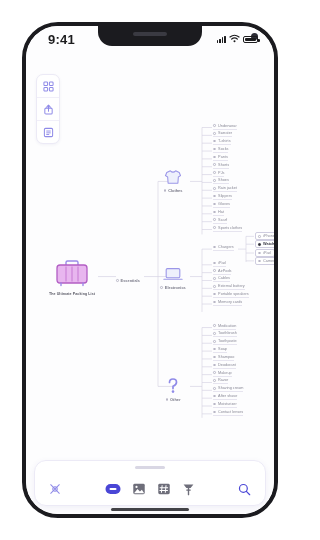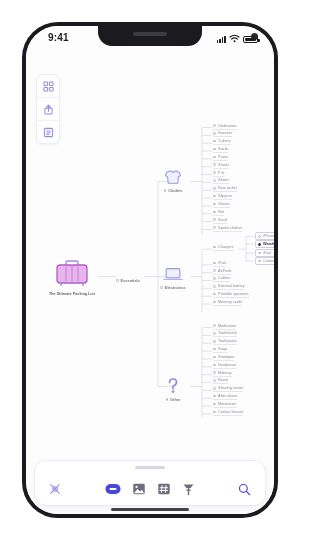--- a/index.html
+++ b/index.html
@@ -40,21 +40,21 @@
     width:7px;height:7px;border-radius:50%;
     background:#2c2c35;
   }
   
   #statusbar{
     position:absolute;left:0;top:0;width:100%;height:26px;
     z-index:35;
   }
   #clock{
     position:absolute;left:22px;top:6px;
-    font-size:10px;font-weight:bold;color:#1c1c1e;
+    font-size:13px;font-weight:bold;color:#1c1c1e;
     letter-spacing:.2px;
   }
   #status-right{
     position:absolute;right:16px;top:7px;
     display:flex;align-items:flex-end;gap:3px;height:10px;
   }
   .bars{display:flex;align-items:flex-end;gap:1px;height:8px;}
   .bars i{display:block;width:1.6px;background:#1c1c1e;border-radius:.5px;}
   .bars i:nth-child(1){height:3px}
   .bars i:nth-child(2){height:4.5px}

